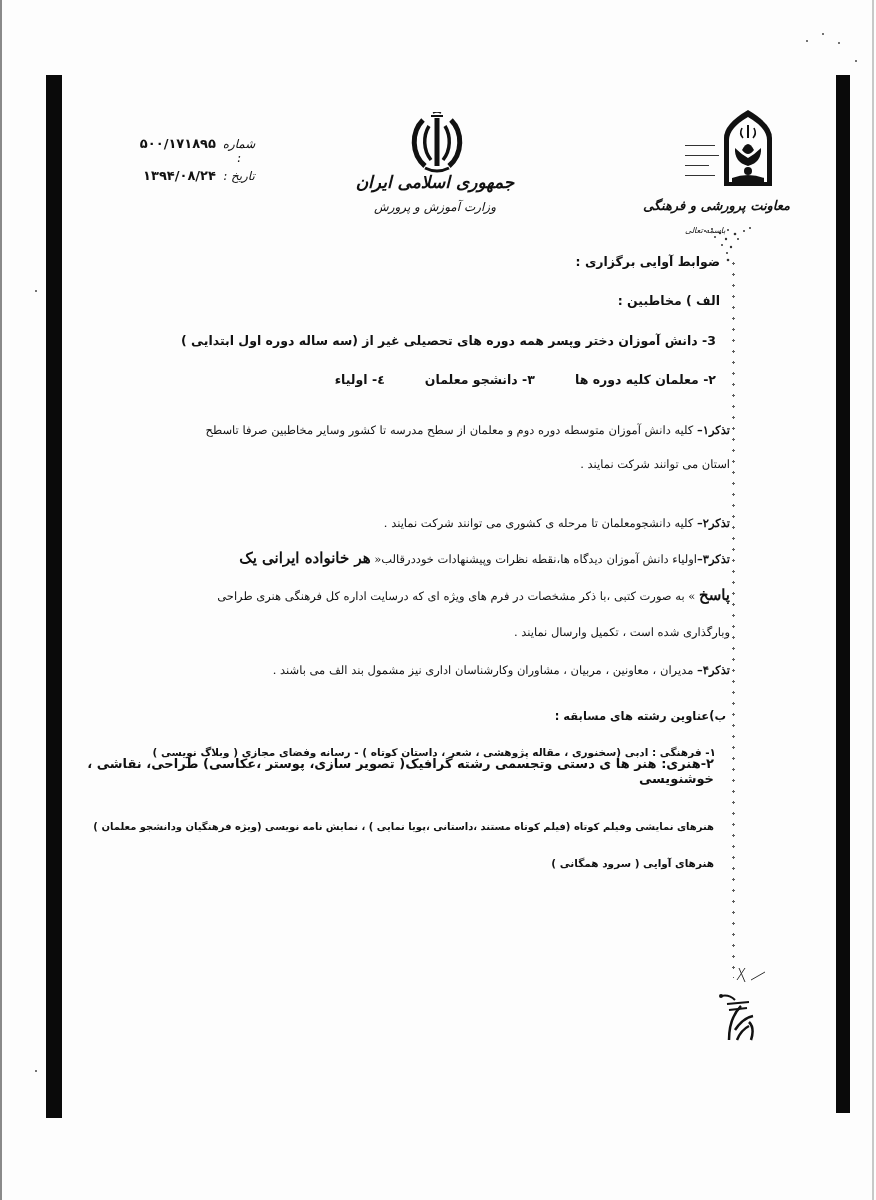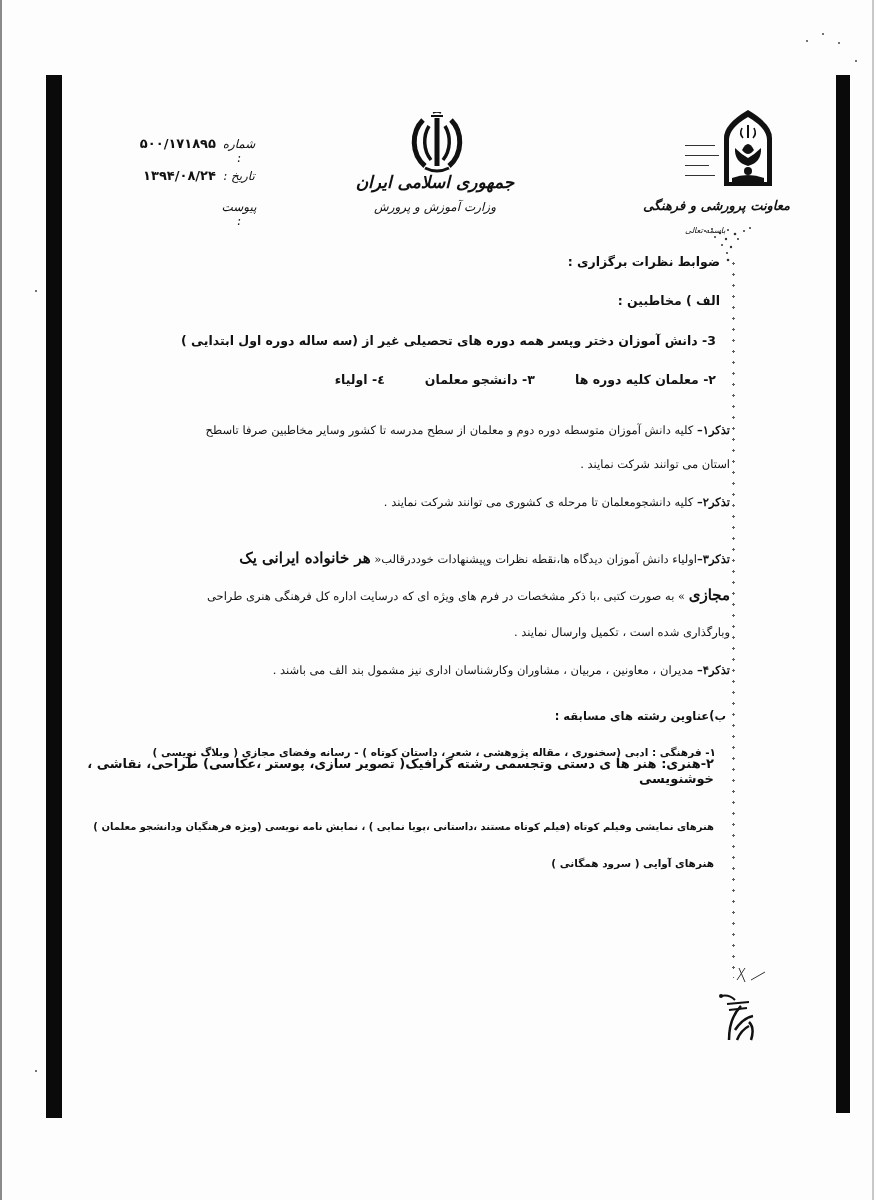--- a/index.html
+++ b/index.html
@@ -67,23 +67,20 @@
 
 <div class="meta">
   <div class="meta-row">
     <span class="meta-label">شماره :</span>
     <span class="meta-value">۵۰۰/۱۷۱۸۹۵</span>
   </div>
   <div class="meta-row">
     <span class="meta-label">تاریخ :</span>
     <span class="meta-value">۱۳۹۴/۰۸/۲۴</span>
   </div>
-  <div class="meta-row">
-    <span class="meta-label">پیوست :</span>
-  </div>
 </div>
 
 <svg class="emblem" viewBox="0 0 56 62">
   <path d="M14 8 C2 20 2 42 16 54" stroke="#111" stroke-width="5" fill="none"></path>
   <path d="M42 8 C54 20 54 42 40 54" stroke="#111" stroke-width="5" fill="none"></path>
   <path d="M20 14 C14 24 14 38 22 48" stroke="#111" stroke-width="3.5" fill="none"></path>
   <path d="M36 14 C42 24 42 38 34 48" stroke="#111" stroke-width="3.5" fill="none"></path>
   <rect x="25.5" y="6" width="5" height="48" fill="#111"></rect>
   <path d="M22 4 L34 4" stroke="#111" stroke-width="2"></path>
   <path d="M24 1 Q28 -1 32 1" stroke="#111" stroke-width="1.5" fill="none"></path>
@@ -122,44 +119,44 @@
       <circle cx="15" cy="12" r="1"></circle>
       <circle cx="26" cy="14" r="1.2"></circle>
     <circle cx="38" cy="14" r="1"></circle>
       <circle cx="22" cy="20" r="1"></circle>
       <circle cx="31" cy="22" r="1.2"></circle>
     <circle cx="27" cy="28" r="1"></circle>
       <circle cx="28" cy="35" r="1.3"></circle>
   </g>
 </svg>
 
-<div class="body-text h" style="top:254px">ضوابط نظرات برگزاری :</div>
+<div class="body-text h" style="top:254px">ضوابط آوایی برگزاری :</div>
 
 <div class="body-text h" style="top:293px">الف ) مخاطبین :</div>
 <div class="body-text lbl" style="top:333px; right:160px; font-size:12.5px">3-  دانش آموزان دختر وپسر همه دوره های تحصیلی غیر از (سه ساله دوره اول ابتدایی )</div>
 <div class="body-text lbl" style="top:372px; right:160px; font-size:12.5px">
   <div class="items-row">
     <span>۲-  معلمان کلیه دوره ها</span>
     <span>۳-  دانشجو معلمان</span>
     <span>٤-  اولیاء</span>
   </div>
 </div>
 
 <div class="body-text serif" style="top:413px; right:146px; width:640px; line-height:34px">
   <span class="lbl">تذکر۱–</span><span> کلیه دانش آموزان متوسطه دوره دوم و معلمان از سطح مدرسه تا کشور وسایر مخاطبین صرفا تاسطح</span><br>
   <span>استان می توانند شرکت نمایند .</span>
 </div>
 
-<div class="body-text serif" style="top:495px; right:146px; width:640px">
+<div class="body-text serif" style="top:516px; right:146px; width:640px">
   <span class="lbl">تذکر۲–</span><span> کلیه دانشجومعلمان تا مرحله ی کشوری می توانند شرکت نمایند .</span>
 </div>
 
 <div class="body-text serif" style="top:540px; right:146px; width:640px; line-height:36px">
   <span class="lbl">تذکر۳–</span><span>اولیاء دانش آموزان دیدگاه ها،نقطه نظرات وپیشنهادات خوددرقالب« </span><span class="big">هر خانواده ایرانی یک</span><br>
-  <span class="big">مجازی</span><span> » به صورت کتبی ،با ذکر مشخصات در فرم های ویژه ای که درسایت اداره کل فرهنگی هنری طراحی</span><br>
+  <span class="big">پاسخ</span><span> » به صورت کتبی ،با ذکر مشخصات در فرم های ویژه ای که درسایت اداره کل فرهنگی هنری طراحی</span><br>
   <span>وبارگذاری شده است ، تکمیل وارسال نمایند .</span>
 </div>
 
 <div class="body-text serif" style="top:663px; right:146px; width:640px">
   <span class="lbl">تذکر۴–</span><span> مدیران ، معاونین ، مربیان ، مشاوران  وکارشناسان اداری نیز مشمول بند الف می باشند .</span>
 </div>
 
 <div class="body-text h" style="top:709px; right:150px; font-size:11.5px">ب)عناوین رشته های مسابقه :</div>
 <div class="body-text lbl" style="top:746px; right:160px; width:640px; font-size:10.5px">۱- فرهنگی : ادبی (سخنوری ، مقاله پژوهشی ، شعر ،  داستان کوتاه ) - رسانه وفضای مجازی ( وبلاگ نویسی )</div>
 <div class="body-text lbl" style="top:756px; right:162px; width:640px; font-size:13px">۲-هنری: هنر ها ی دستی وتجسمی رشته گرافیک( تصویر سازی، پوستر ،عکاسی) طراحی، نقاشی ، خوشنویسی</div>

